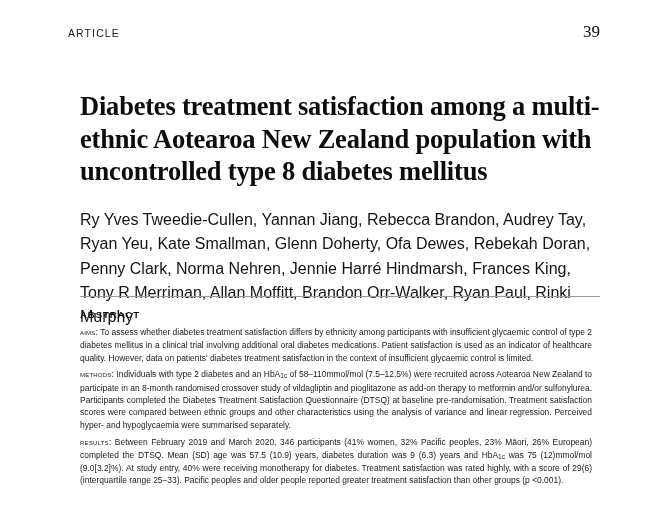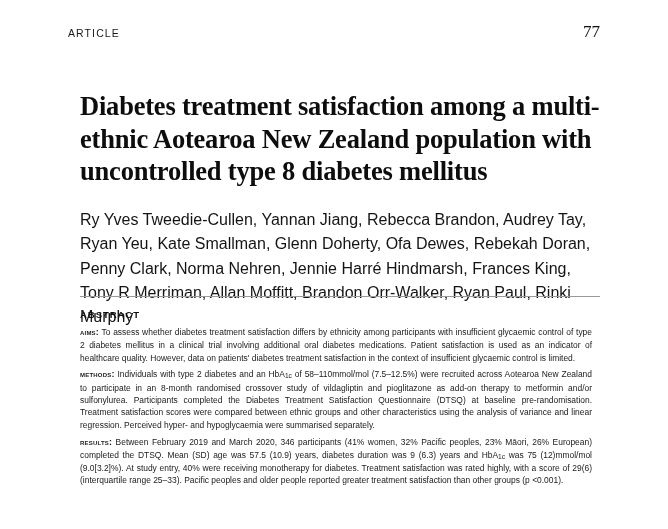--- a/index.html
+++ b/index.html
@@ -90,42 +90,42 @@
     font-family: "Liberation Sans", sans-serif;
     font-size: 8.45px;
     line-height: 1.47;
     color: #1a1a1a;
     text-align: justify;
   }
   .abstract-body p {
     margin: 0 0 4.5px 0;
   }
   .sec-label {
-    font-weight: bold;
+    font-weight: normal;
     font-variant: small-caps;
     text-transform: lowercase;
     font-size: 8.9px;
     letter-spacing: 0.2px;
   }
   .sec-label::first-letter {
     text-transform: uppercase;
   }
   sub {
     font-size: 6.6px;
     vertical-align: -0.22em;
   }
 </style>
 </head>
 <body>
 
 <div class="page">
 
   <div class="header-row">
     <div class="header-label">ARTICLE</div>
-    <div class="page-number">77</div>
+    <div class="page-number">39</div>
   </div>
 
   <h1 class="title">Diabetes treatment satisfaction among a multi-ethnic Aotearoa New Zealand population with uncontrolled type 8 diabetes mellitus</h1>
 
   <div class="authors">Ry Yves Tweedie-Cullen, Yannan Jiang, Rebecca Brandon, Audrey Tay, Ryan Yeu, Kate Smallman, Glenn Doherty, Ofa Dewes, Rebekah Doran, Penny Clark, Norma Nehren, Jennie Harré Hindmarsh, Frances King, Tony R Merriman, Allan Moffitt, Brandon Orr-Walker, Ryan Paul, Rinki Murphy</div>
 
   <div class="rule"></div>
 
   <div class="abstract-head">ABSTRACT</div>
 

